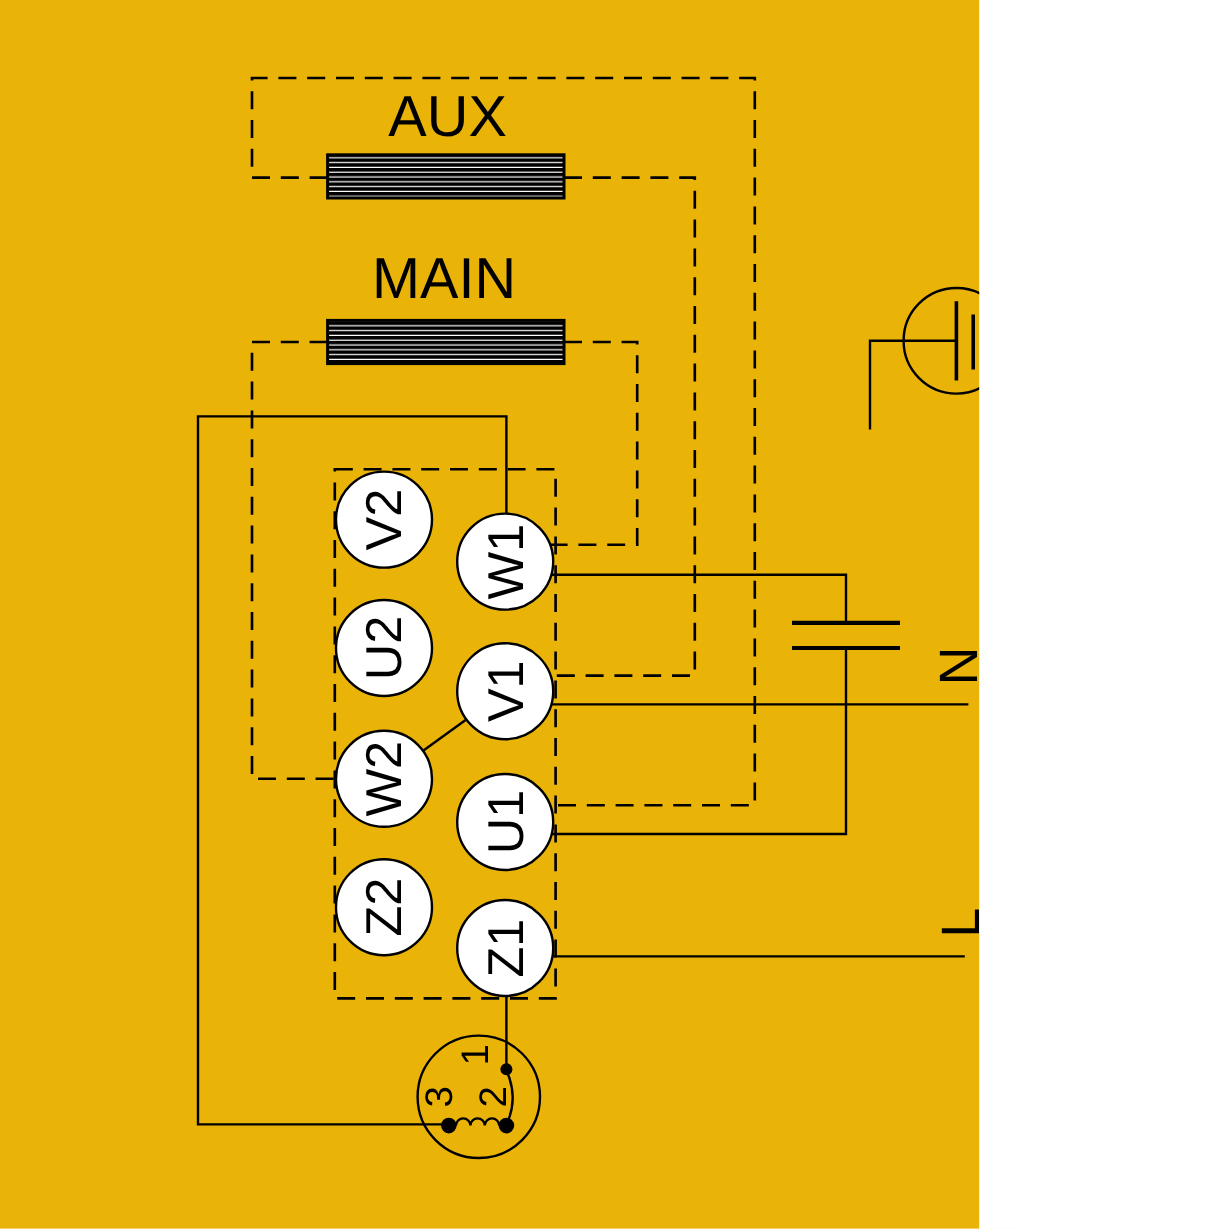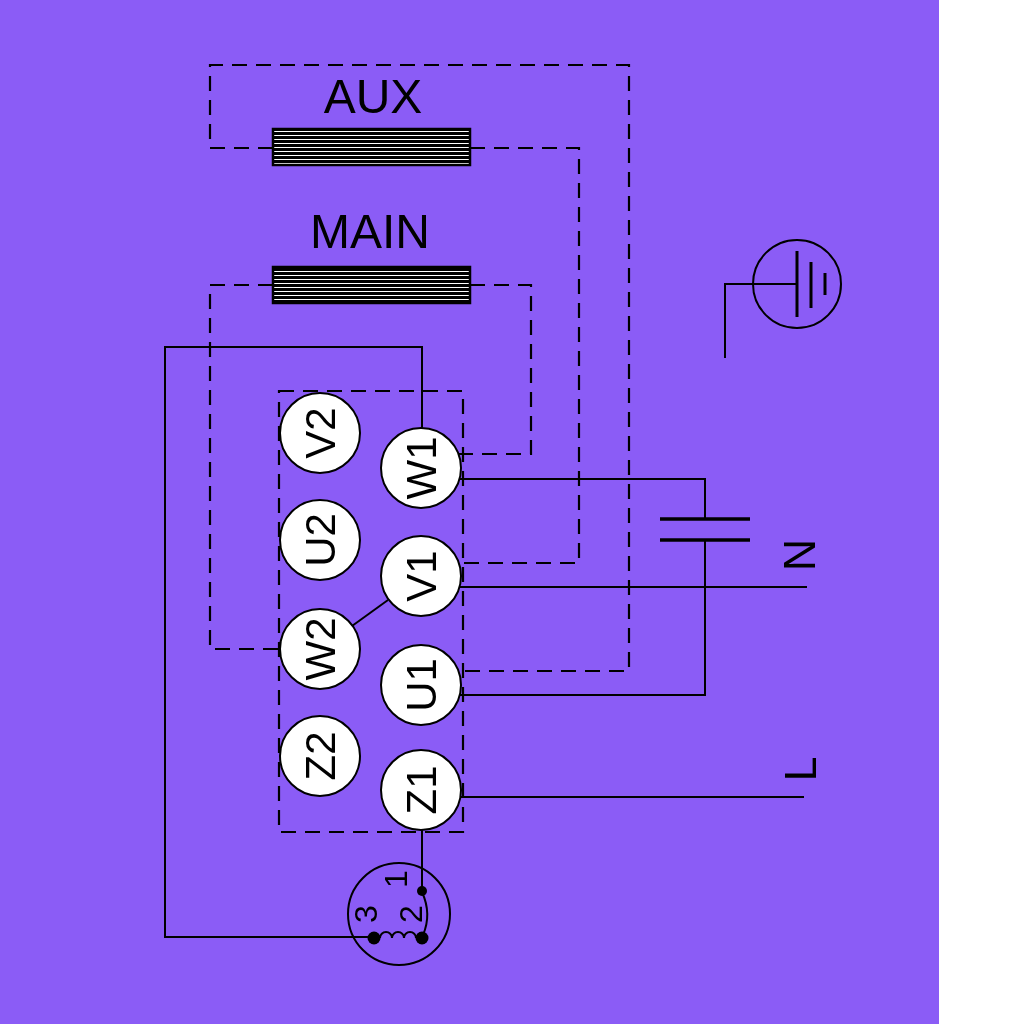--- a/index.html
+++ b/index.html
@@ -1,16 +1,16 @@
 <!DOCTYPE html>
 <html><head>
 <meta charset="utf-8">
 <style>
   html,body{margin:0;padding:0;background:#fff;}
-  .canvas{position:relative;width:939px;height:1024px;background:#8b5cf6;overflow:hidden;}
+  .canvas{position:relative;width:816px;height:1024px;background:#eab308;overflow:hidden;}
   svg{display:block;width:1024px;height:1024px;}
   .dash{fill:none;stroke:#000;stroke-width:2.2;stroke-dasharray:15 9;}
   .wire{fill:none;stroke:#000;stroke-width:2;}
   .plate{fill:none;stroke:#000;stroke-width:3.5;}
   .gbar{fill:none;stroke:#000;stroke-width:3;}
   .outline{fill:none;stroke:#000;stroke-width:2;}
   .term{fill:#fff;stroke:#000;stroke-width:2;}
   .dot{fill:#000;stroke:none;}
   .coilrect{stroke:#000;stroke-width:2.5;}
   text{font-family:"Liberation Sans","DejaVu Sans",sans-serif;fill:#000;font-weight:normal;}

